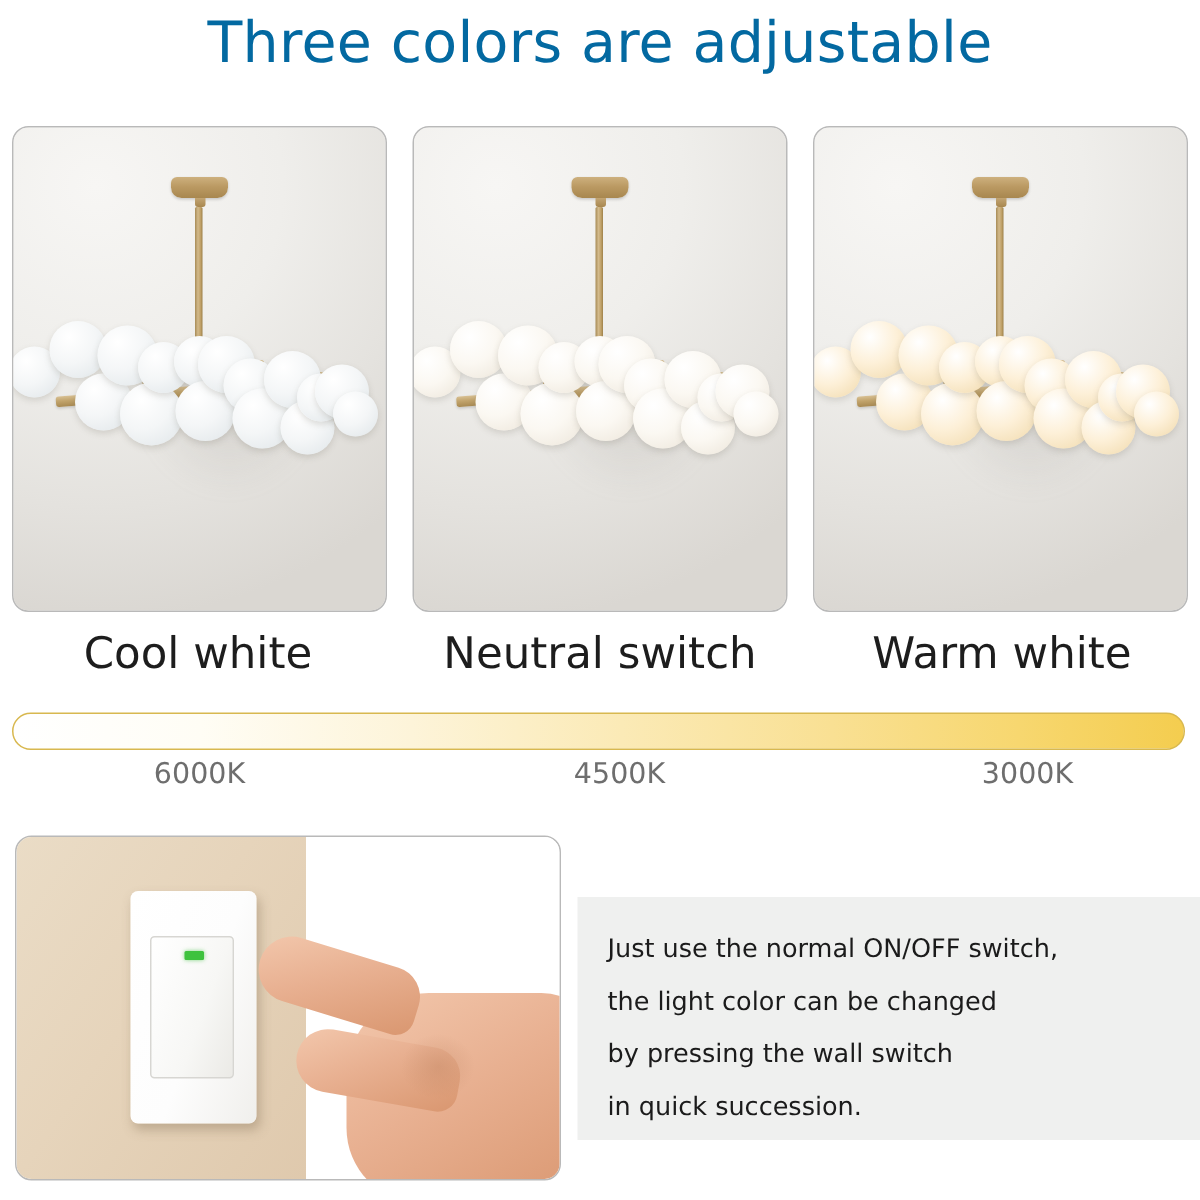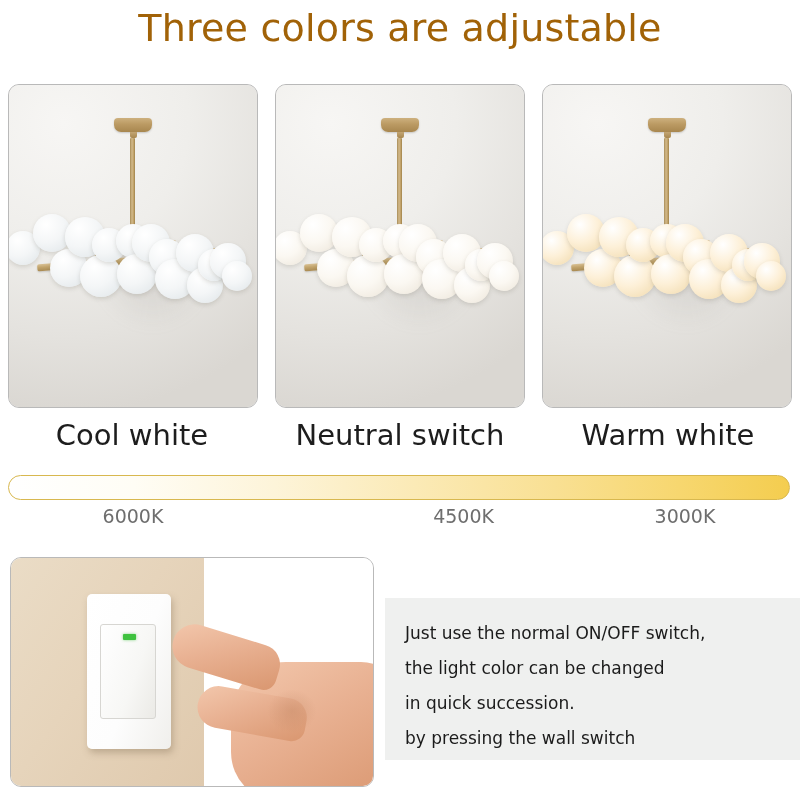--- a/index.html
+++ b/index.html
@@ -19,21 +19,21 @@
   
   .page-title {
     position: absolute;
     top: 6px;
     left: 0;
     width: 800px;
     text-align: center;
     font-size: 38px;
     font-weight: 400;
     letter-spacing: 0.2px;
-    color: #a16207;
+    color: #0369a1;
     font-family: "DejaVu Sans", sans-serif;
   }
 
   
   .panel-row {
     position: absolute;
     top: 84px;
     left: 8px;
     width: 784px;
     height: 322px;
@@ -163,21 +163,21 @@
   .temp-tick {
     position: absolute;
     top: 0;
     width: 120px;
     text-align: center;
     font-size: 19px;
     color: #6e6e6e;
     font-family: "DejaVu Sans", sans-serif;
   }
   .tt-0 { left: 73px; }
-  .tt-1 { left: 374px; text-align: right; }
+  .tt-1 { left: 353px; }
   .tt-2 { left: 625px; }
 
   
   .switch-photo {
     position: absolute;
     top: 557px;
     left: 10px;
     width: 362px;
     height: 228px;
     border: 1px solid #b9b9b9;
@@ -415,16 +415,16 @@
     <div class="part finger-index"></div>
     <div class="part finger-mid"></div>
     <div class="knuckle-shade"></div>
   </div>
 </div>
 
 <div class="info-box">
   <div class="info-text">
     <span class="info-line"> Just use the normal ON/OFF switch,</span>
     <span class="info-line">the light color can be changed</span>
+    <span class="info-line">by pressing the wall switch</span>
     <span class="info-line">in quick succession.</span>
-    <span class="info-line">by pressing the wall switch</span>
   </div>
 </div>
 
 </body></html>

